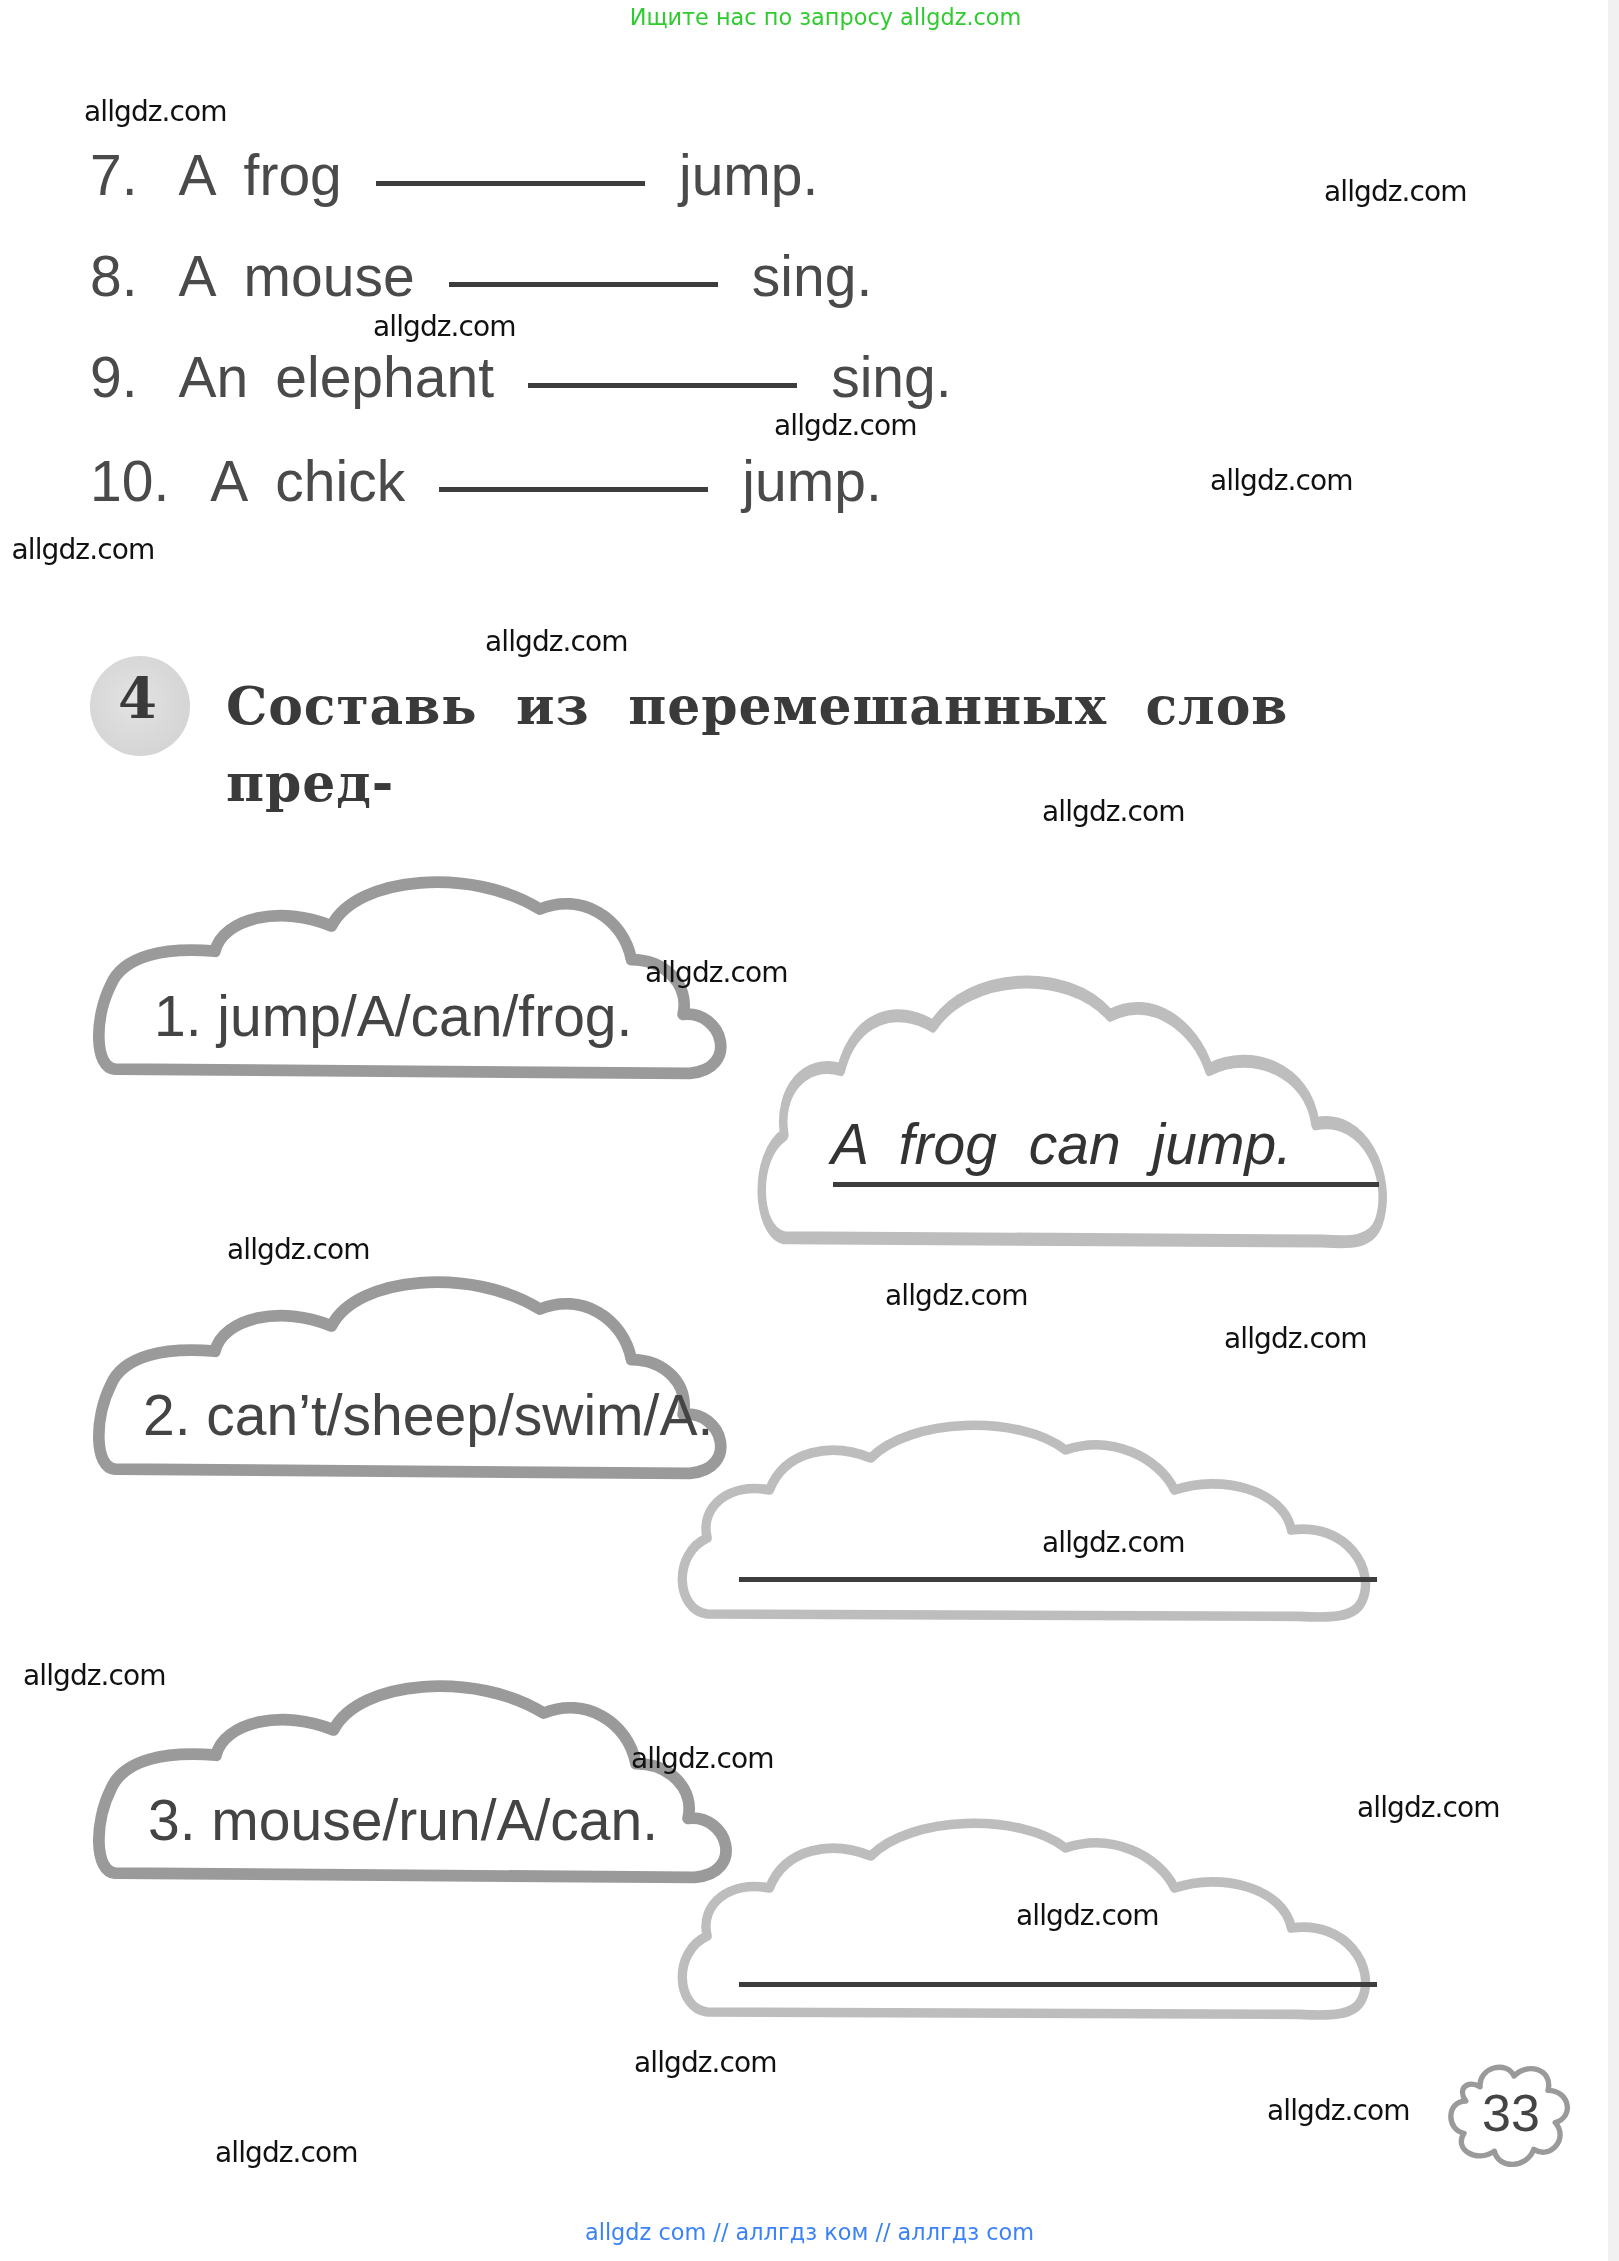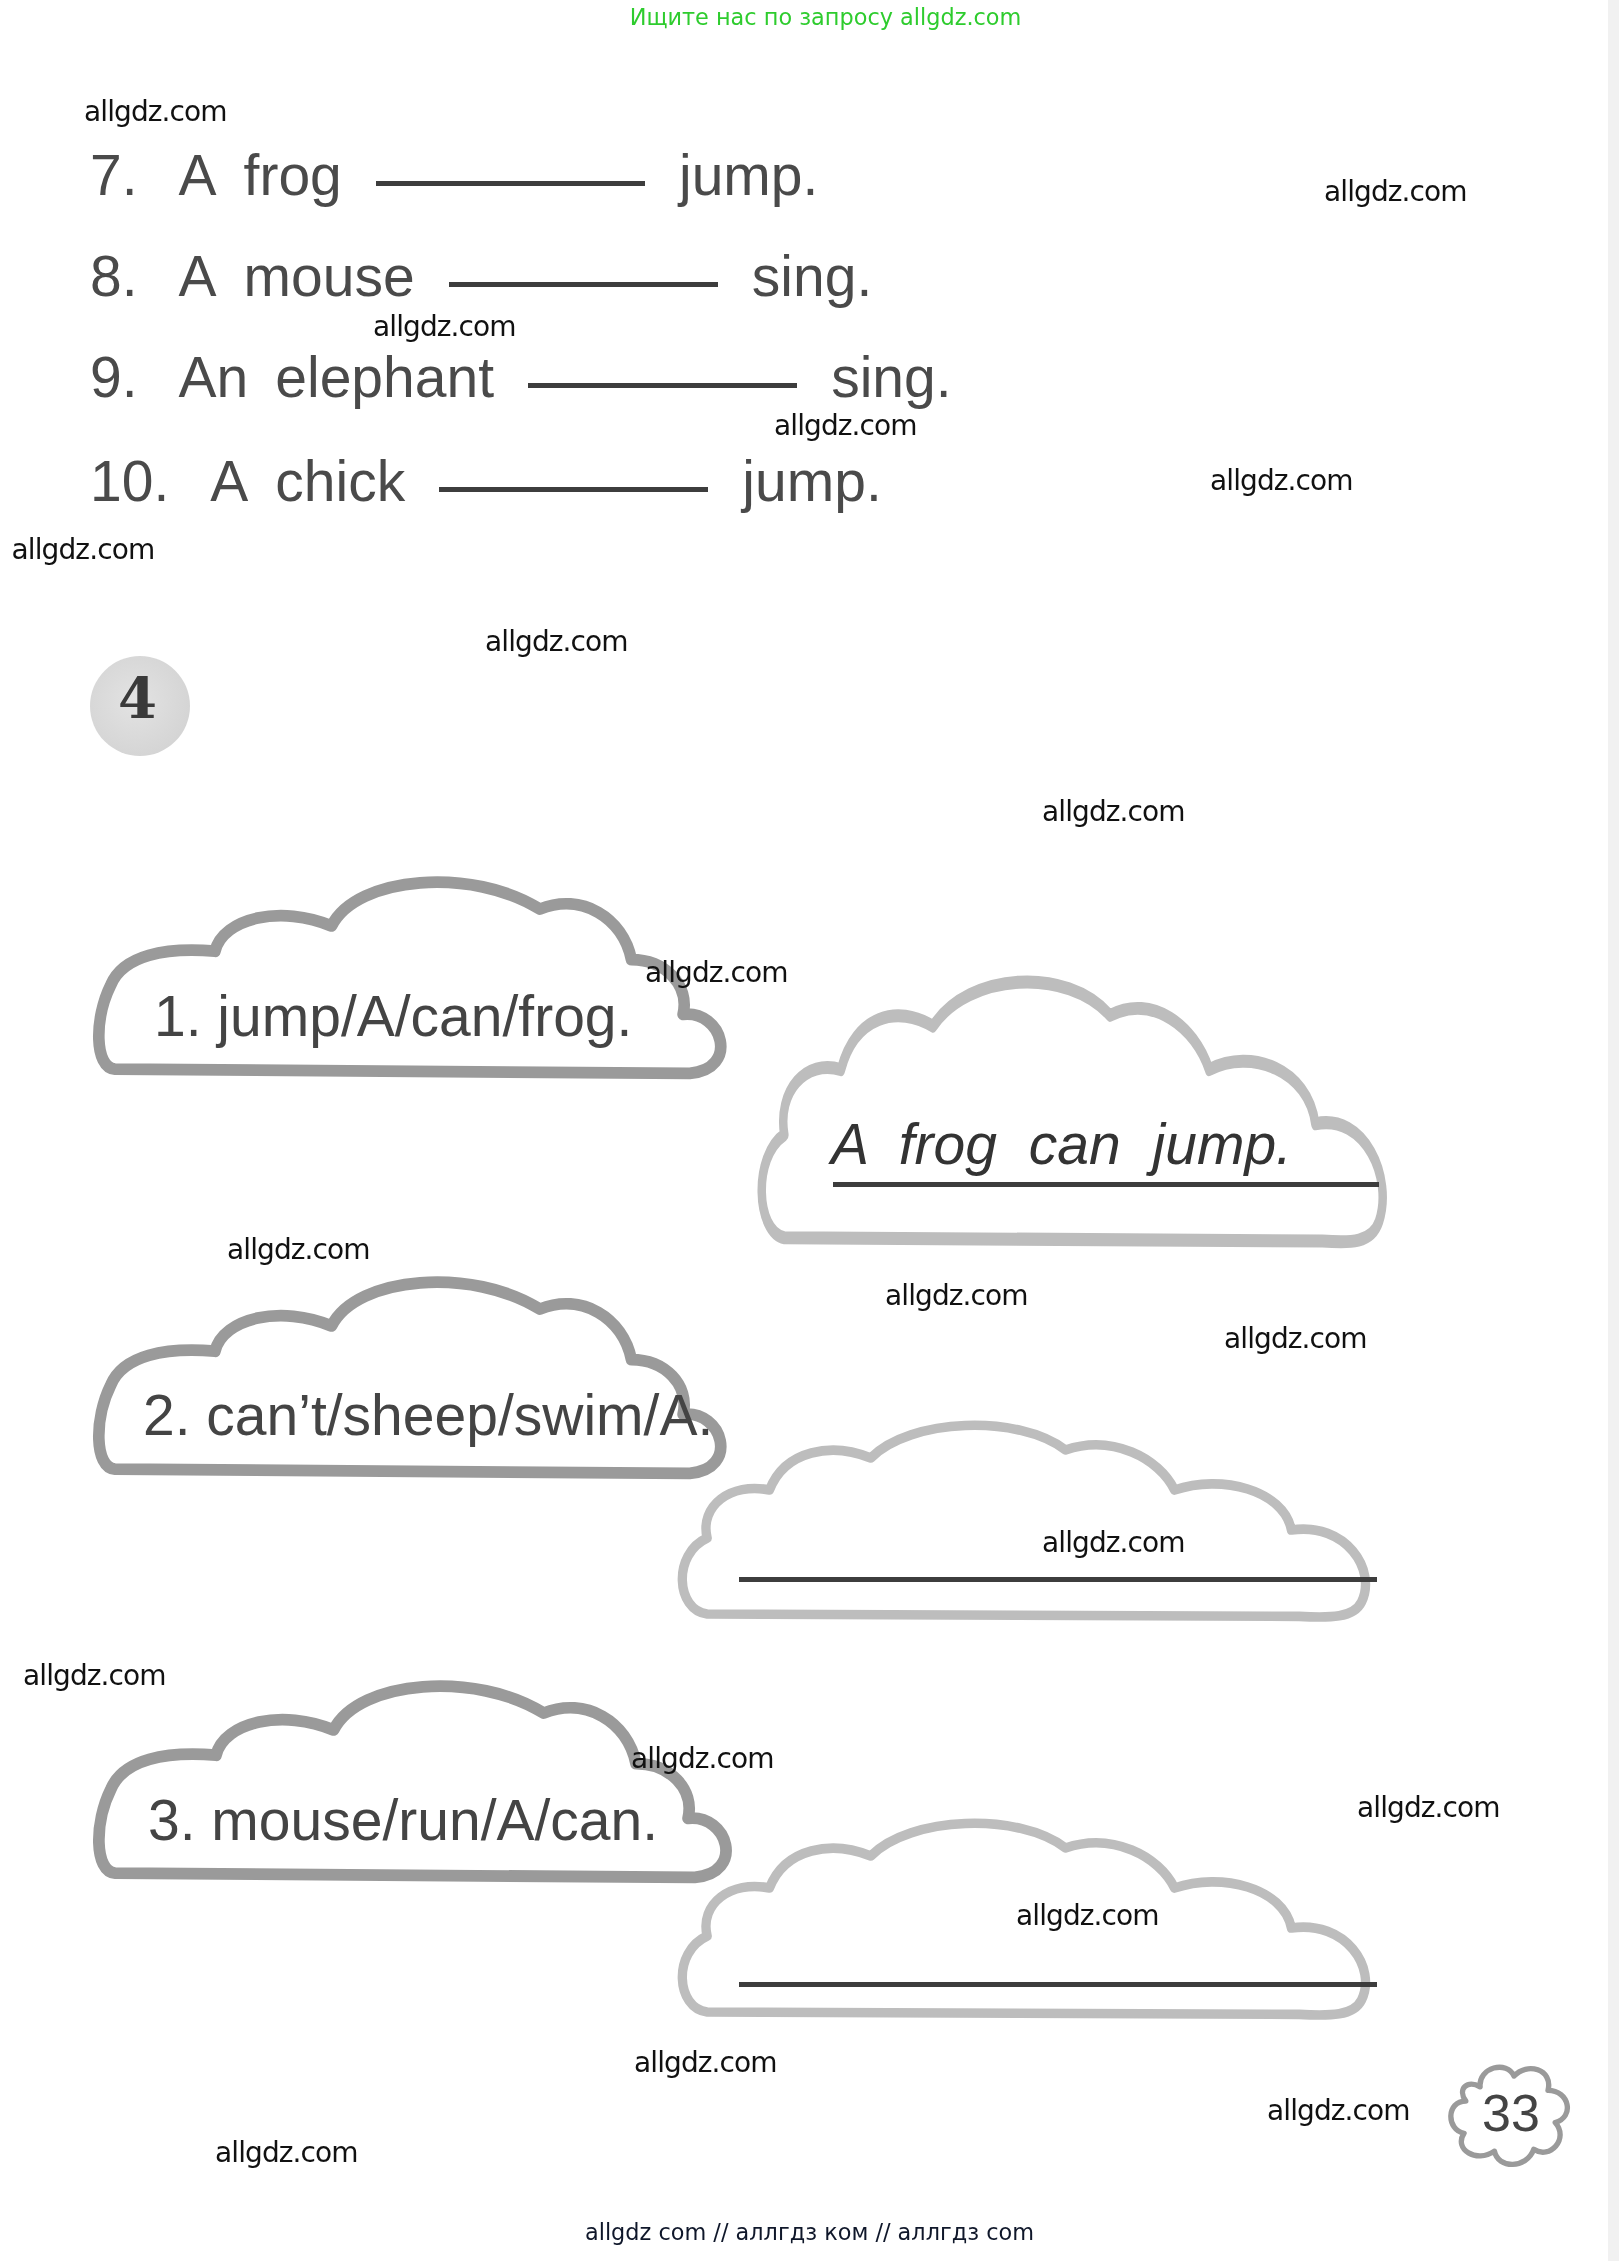--- a/index.html
+++ b/index.html
@@ -27,21 +27,21 @@
   .ex-num { left: 118px; top: 665px; font-family: "DejaVu Serif", serif; font-weight: bold; font-size: 56px; color: #3a3a3a; }
   .ex-title {
     left: 226px; top: 667px; width: 1254px; font-family: "DejaVu Serif", serif; font-weight: bold;
     font-size: 52px; color: #3a3a3a; line-height: 77px; letter-spacing: 0.9px; word-spacing: 19.7px;
   }
   svg.cloud { position: absolute; overflow: visible; }
   .prompt { font-size: 57px; color: #444; white-space: nowrap; }
   .answer { font-size: 57px; color: #333; font-style: italic; white-space: nowrap; word-spacing: 16px; }
   .answer-line { height: 5.4px; background: #3d3d3d; }
   .page-num { font-size: 52px; color: #444; text-align: center; }
-  .footer { left: 0; top: 2219px; width: 1619px; text-align: center; font-size: 22.4px; color: #0f172a; font-family: "DejaVu Sans", sans-serif; }
+  .footer { left: 0; top: 2219px; width: 1619px; text-align: center; font-size: 22.4px; color: #3b82f6; font-family: "DejaVu Sans", sans-serif; }
 </style>
 </head>
 <body>
 
 <div class="abs top-banner">Ищите нас по запросу allgdz.com</div>
 <div class="abs right-edge"></div>
 
 <div class="abs ex-line" style="left:90px; top:142px;">
   <span class="num">7.</span>
   <span class="w">A</span>
@@ -67,20 +67,21 @@
   <span class="num">10.</span>
   <span class="w">A</span>
   <span class="w">chick</span>
   <span class="blank" style="width:269px"></span>
   <span>jump.</span>
 </div>
 
 <div class="abs ex-header-circle"></div>
 <div class="abs ex-num">4</div>
 <div class="abs ex-title">
+  <div>Составь из перемешанных слов пред-</div>
 </div>
 
 <svg class="cloud" style="left:90px; top:867px;" width="833" height="219" viewBox="0 0 1000 260" preserveAspectRatio="none">
   <path d="M30,240 C5,238 5,180 25,140 C40,105 90,95 150,100 C160,60 230,45 290,70 C320,10 460,0 540,50 C590,30 640,60 650,110 C690,110 720,140 712,175 C760,170 780,240 720,245 Z" fill="#fff" stroke="#9a9a9a" stroke-width="14" stroke-linejoin="round"></path>
 </svg>
 <div class="abs prompt" style="left:154px; top:983px;">1.  jump/A/can/frog.</div>
 
 <svg class="cloud" style="left:756px; top:972px;" width="708" height="282" viewBox="0 0 1000 260" preserveAspectRatio="none">
   <path d="M40,245 C0,240 -5,170 40,150 C30,110 70,80 120,90 C140,40 200,30 250,50 C300,0 440,-5 500,40 C560,20 620,50 640,90 C700,70 780,90 790,140 C860,130 900,190 880,230 C870,250 840,250 800,248 Z" fill="#fff" stroke="#bdbdbd" stroke-width="12" stroke-linejoin="round"></path>
 </svg>

